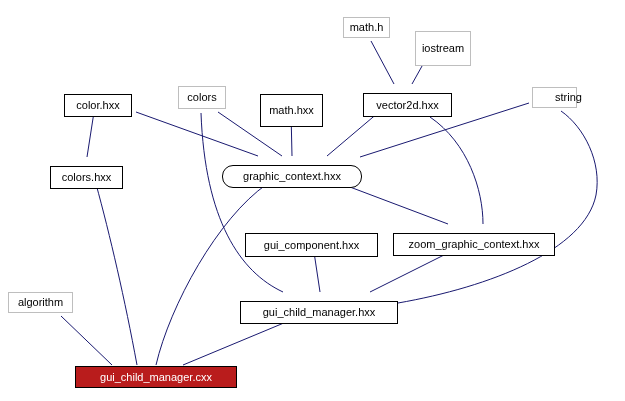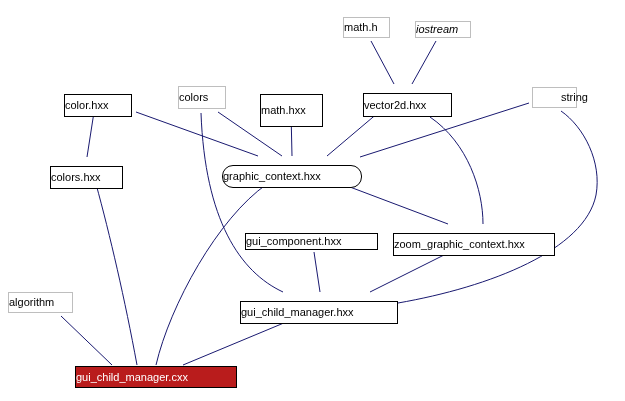--- a/index.html
+++ b/index.html
@@ -15,21 +15,21 @@
     position: absolute;
     left: 0; top: 0;
     width: 625px; height: 401px;
   }
   #edges path { fill: none; stroke-width: 1; }
   .node {
     position: absolute;
     box-sizing: border-box;
     display: flex;
     align-items: center;
-    justify-content: flex-start;
+    justify-content: center;
     font-size: 11px;
     line-height: 1;
     white-space: nowrap;
     background: #ffffff;
     border: 1px solid #000000;
     color: #000000;
   }
   .node.external { border-color: #bebebe; }
   .node.internal { border-color: #000000; cursor: pointer; margin-top: 8px; }
   .node.main { background: #b91c1c; color: #ffffff; border-color: #000000; }
@@ -62,21 +62,21 @@
         <path d="M 112,365 L 61,316" stroke="#191970" marker-end="url(#arrow)"></path>
         <path d="M 137,365 C 125,300 110,235 96,184" stroke="#191970" marker-end="url(#arrow)"></path>
         <path d="M 156,365 C 170,305 218,218 267,184" stroke="#191970" marker-end="url(#arrow)"></path>
         <path d="M 183,365 L 291,320" stroke="#191970" marker-end="url(#arrow)"></path>
       </g>
   </svg>
   <div id="nodes">
       <div class="node external" style="left: 343px; top: 17px; width: 47px; height: 21px;">
         <span>math.h</span>
       </div>
-      <div class="node external" style="left: 415px; top: 21px; width: 56px; height: 17px; font-style: italic;">
+      <div class="node external" style="left: 415px; top: 31px; width: 56px; height: 35px;">
         <span>iostream</span>
       </div>
       <div class="node internal" style="left: 64px; top: 86px; width: 68px; height: 23px;">
         <span>color.hxx</span>
       </div>
       <div class="node external" style="left: 178px; top: 86px; width: 48px; height: 23px;">
         <span>colors</span>
       </div>
       <div class="node internal" style="left: 260px; top: 86px; width: 63px; height: 33px;">
         <span>math.hxx</span>
@@ -86,21 +86,21 @@
       </div>
       <div class="node external" style="left: 532px; top: 87px; width: 45px; height: 21px; padding-left: 28px;">
         <span>string</span>
       </div>
       <div class="node internal" style="left: 50px; top: 158px; width: 73px; height: 23px;">
         <span>colors.hxx</span>
       </div>
       <div class="node internal" style="left: 222px; top: 157px; width: 140px; height: 23px; border-radius: 11px;">
         <span>graphic_context.hxx</span>
       </div>
-      <div class="node internal" style="left: 245px; top: 225px; width: 133px; height: 17px;">
+      <div class="node internal" style="left: 245px; top: 225px; width: 133px; height: 24px;">
         <span>gui_component.hxx</span>
       </div>
       <div class="node internal" style="left: 393px; top: 225px; width: 162px; height: 23px;">
         <span>zoom_graphic_context.hxx</span>
       </div>
       <div class="node external" style="left: 8px; top: 292px; width: 65px; height: 21px;">
         <span>algorithm</span>
       </div>
       <div class="node internal" style="left: 240px; top: 293px; width: 158px; height: 23px;">
         <span>gui_child_manager.hxx</span>

